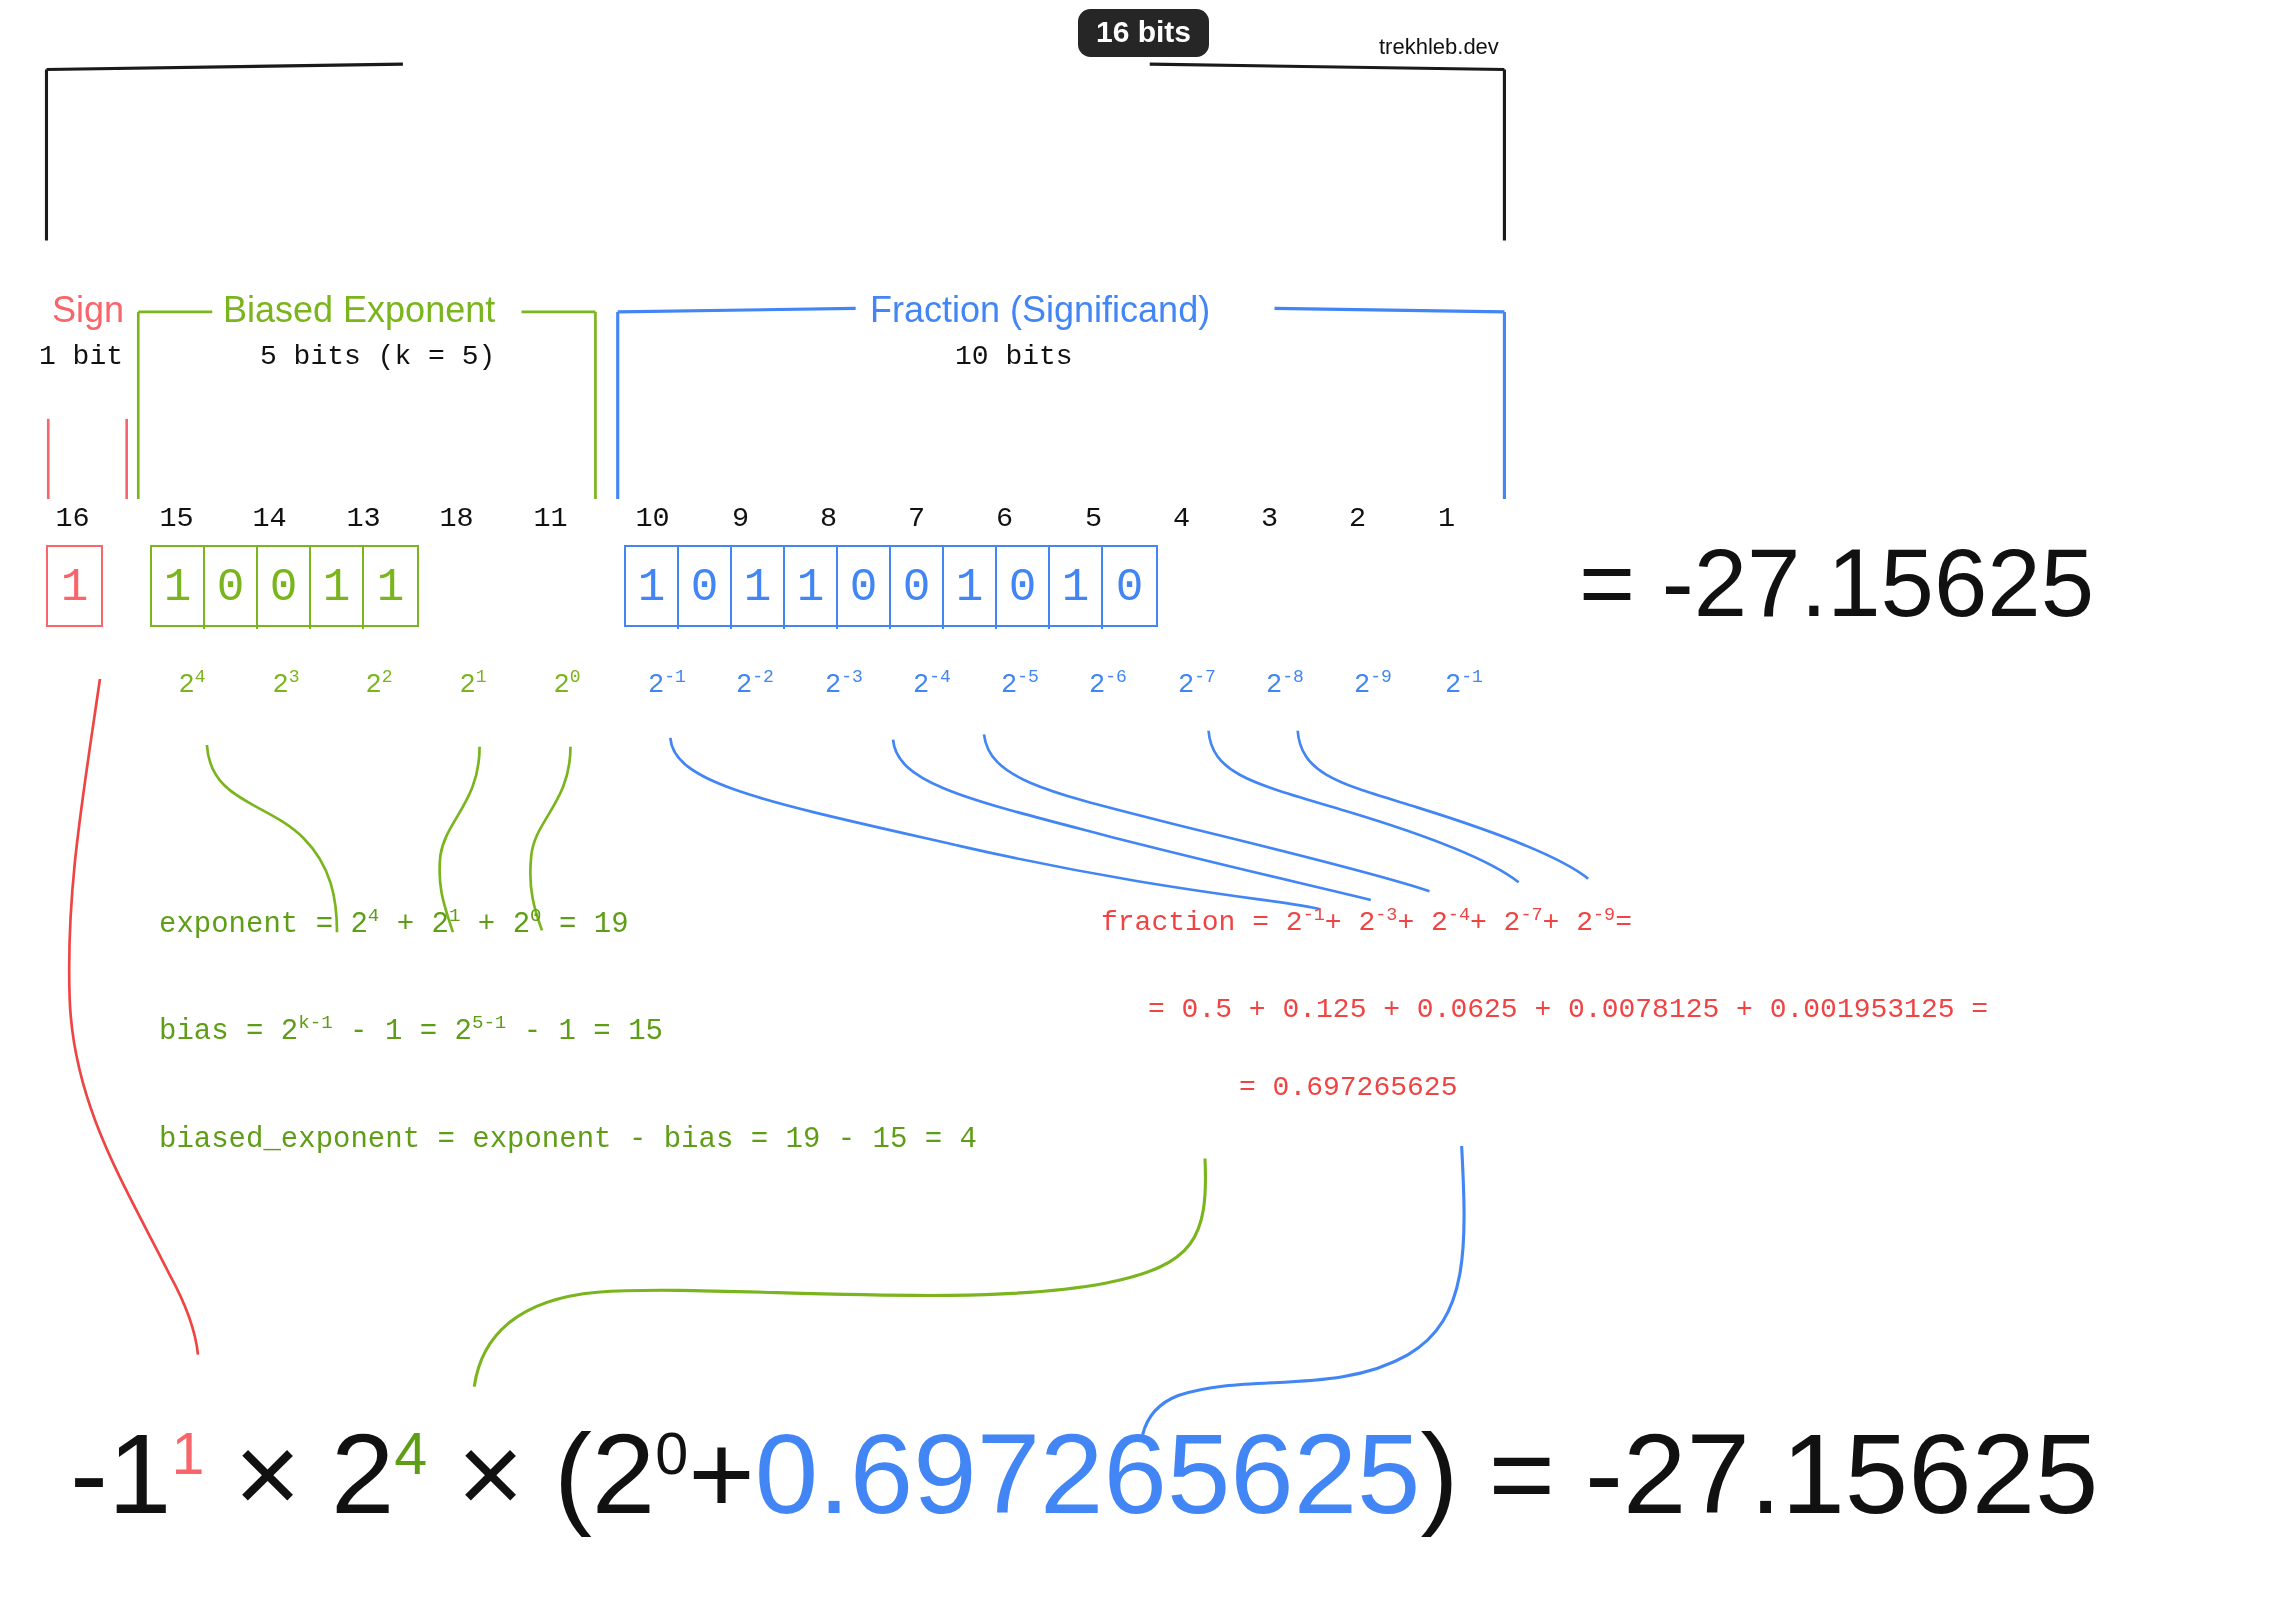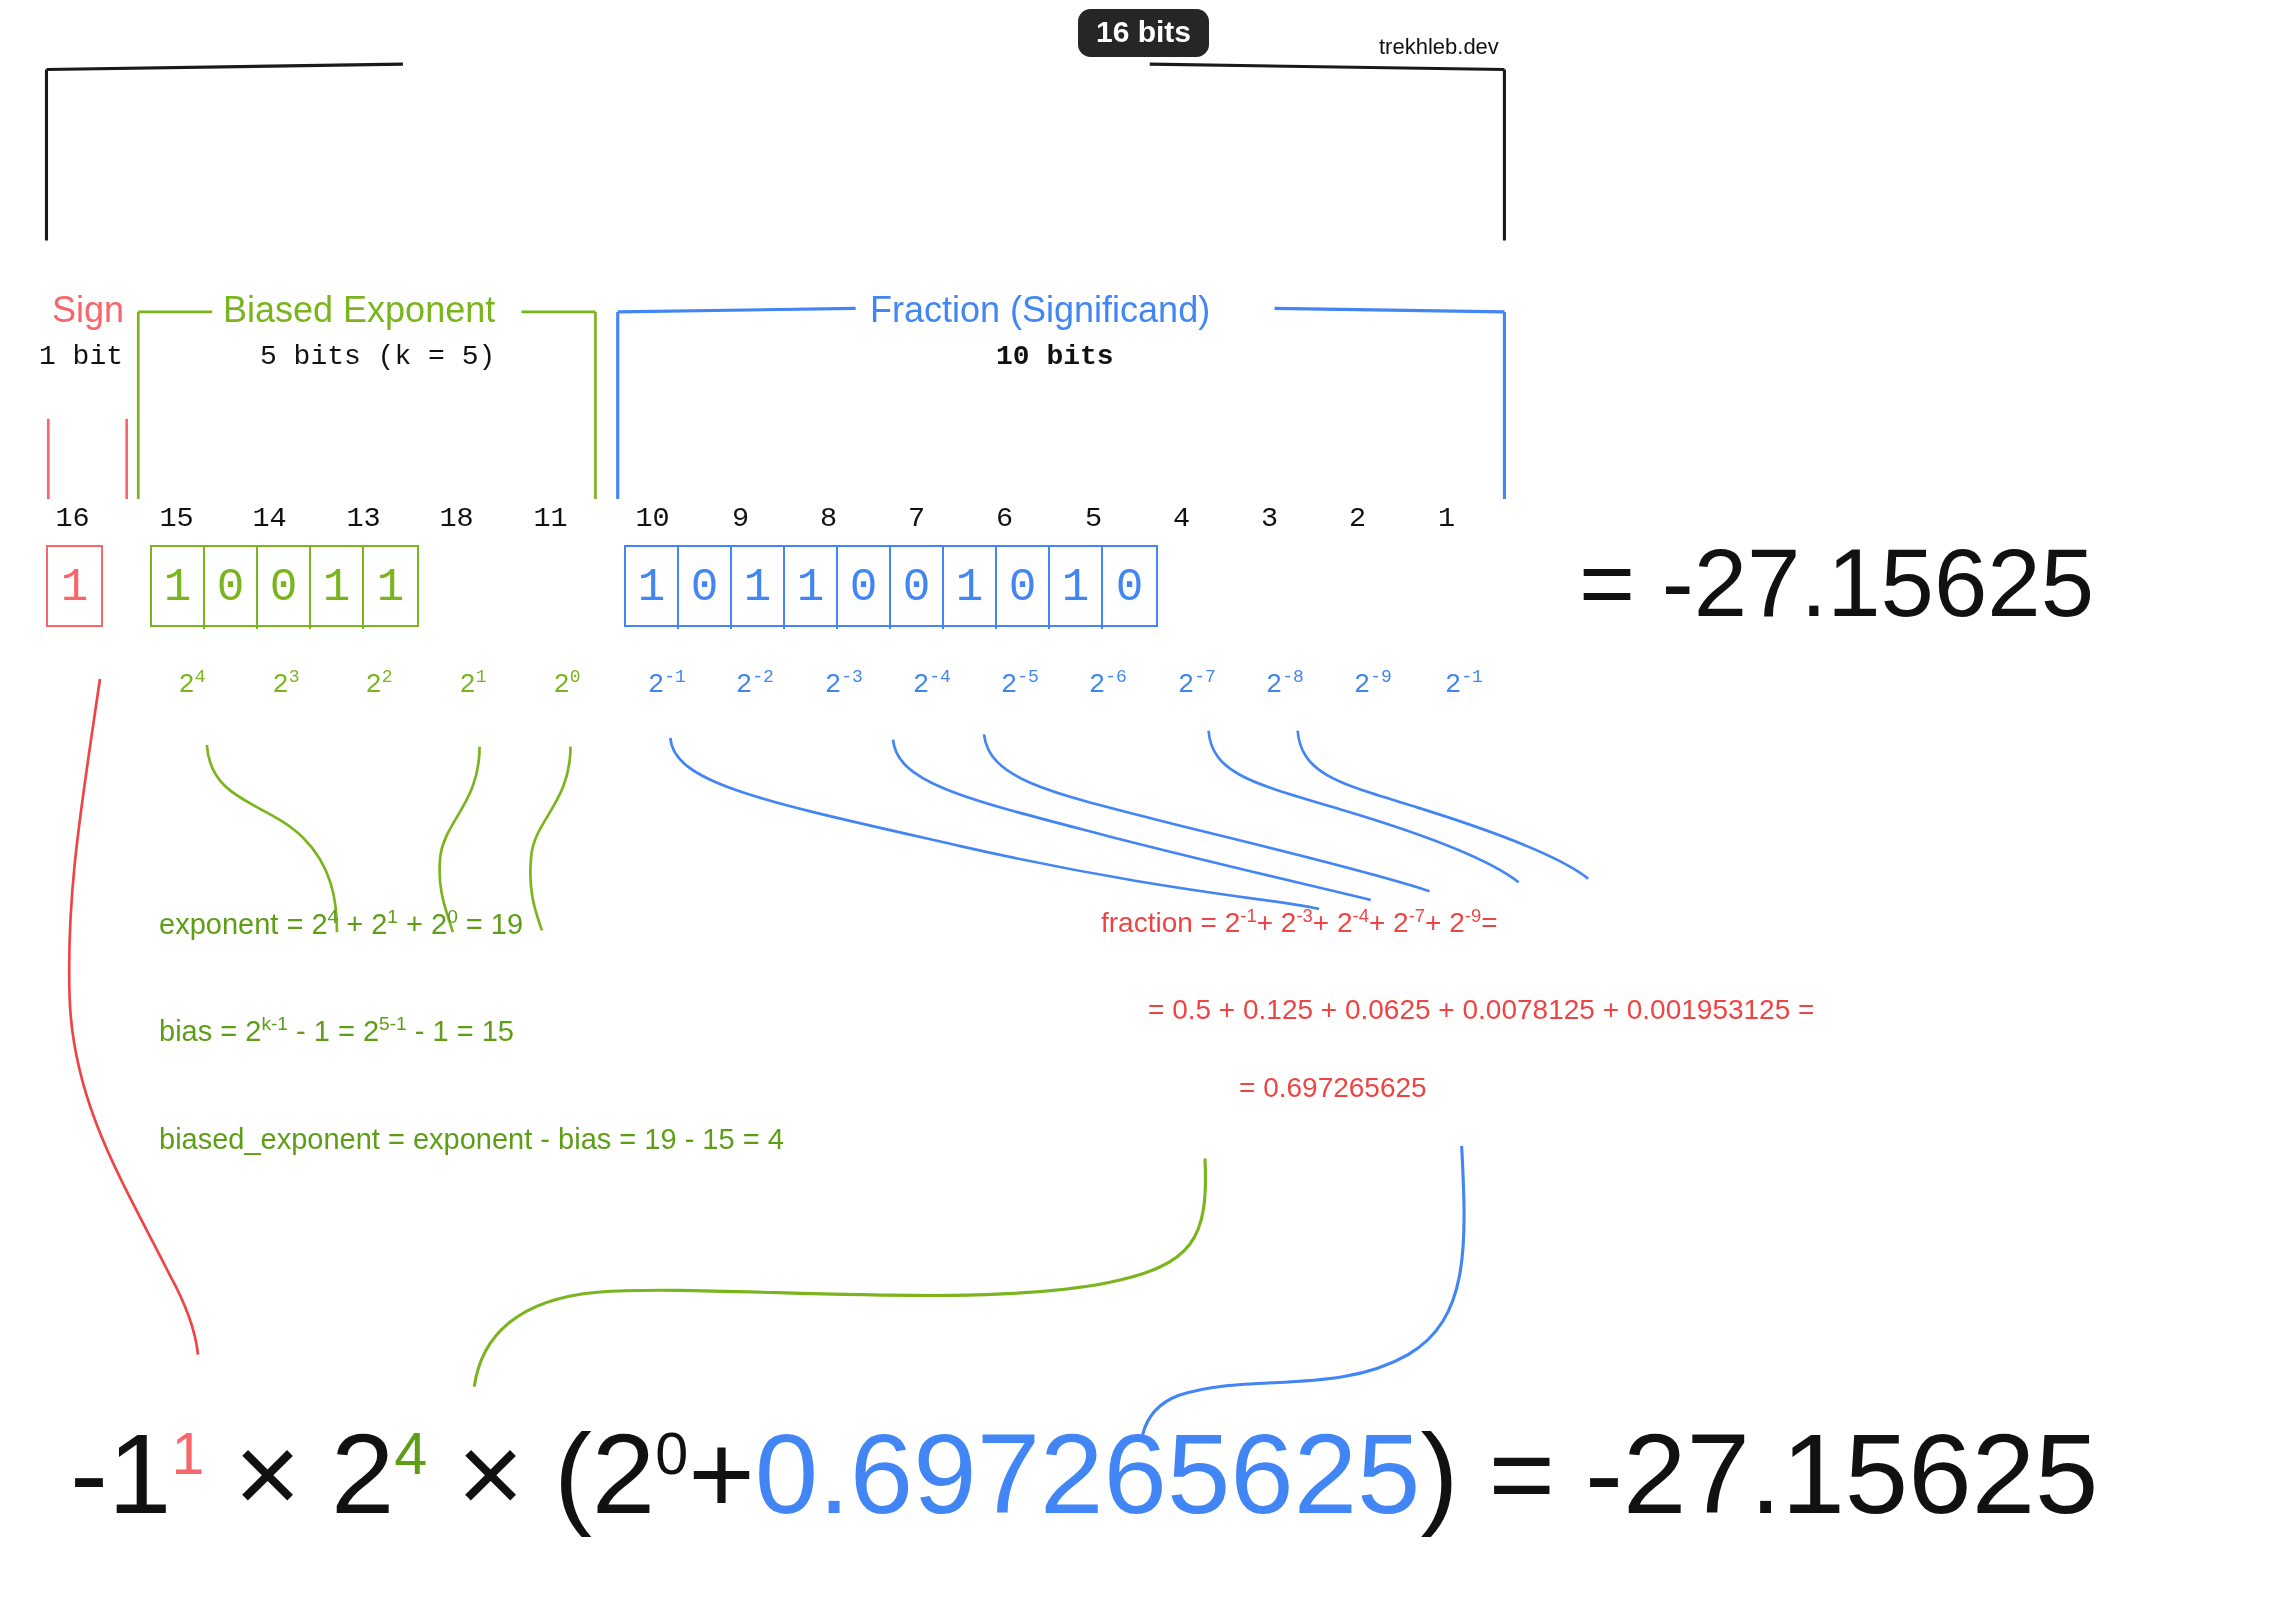--- a/index.html
+++ b/index.html
@@ -66,21 +66,21 @@
   .pow{
     position:absolute;top:667px;width:62px;text-align:center;
     font-size:27px;font-family:"Liberation Mono", monospace;white-space:nowrap;
   }
   .pow sup{font-size:18px;vertical-align:super;}
   .pow.g{color:#7ab51d;}
   .pow.b{color:#4285f4;}
 
   
   .eq{
-    position:absolute;font-family:Liberation Sans, sans-serif;
+    position:absolute;font-family:Liberation Mono, monospace;
     white-space:nowrap;line-height:1;
   }
   .eq sup{font-size:0.66em;vertical-align:super;}
   .eq.green{color:#5e9e16;font-size:29px;}
   .eq.blue{color:#ef4444;font-size:28px;}
 
   
   #bottom-formula{
     position:absolute;left:70px;top:1417px;
     font-size:114px;line-height:1;color:#111;white-space:nowrap;
@@ -149,21 +149,21 @@
 </div>
 <div id="watermark">trekhleb.dev</div>
 
 <div class="grp-label" style="left:52px;top:292px;color:#f8656a;">Sign</div>
 <div class="grp-sub" style="left:39px;top:343px;">1 bit</div>
 
 <div class="grp-label" style="left:223px;top:292px;color:#7ab51d;">Biased Exponent</div>
 <div class="grp-sub" style="left:260px;top:343px;">5 bits (k = 5)</div>
 
 <div class="grp-label" style="left:870px;top:292px;color:#4285f4;">Fraction (Significand)</div>
-<div class="grp-sub" style="left:996px;top:343px;font-weight:bold;">10 bits</div>
+<div class="grp-sub" style="left:955px;top:343px;">10 bits</div>
 
 <div id="bit-index-row">
   <div class="bit-index" style="left:46px;">16</div>
   <div class="bit-index" style="left:150px;">15</div>
   <div class="bit-index" style="left:243px;">14</div>
   <div class="bit-index" style="left:337px;">13</div>
   <div class="bit-index" style="left:430px;">18</div>
   <div class="bit-index" style="left:524px;">11</div>
   <div class="bit-index" style="left:626px;">10</div>
   <div class="bit-index" style="left:714px;">9</div>

